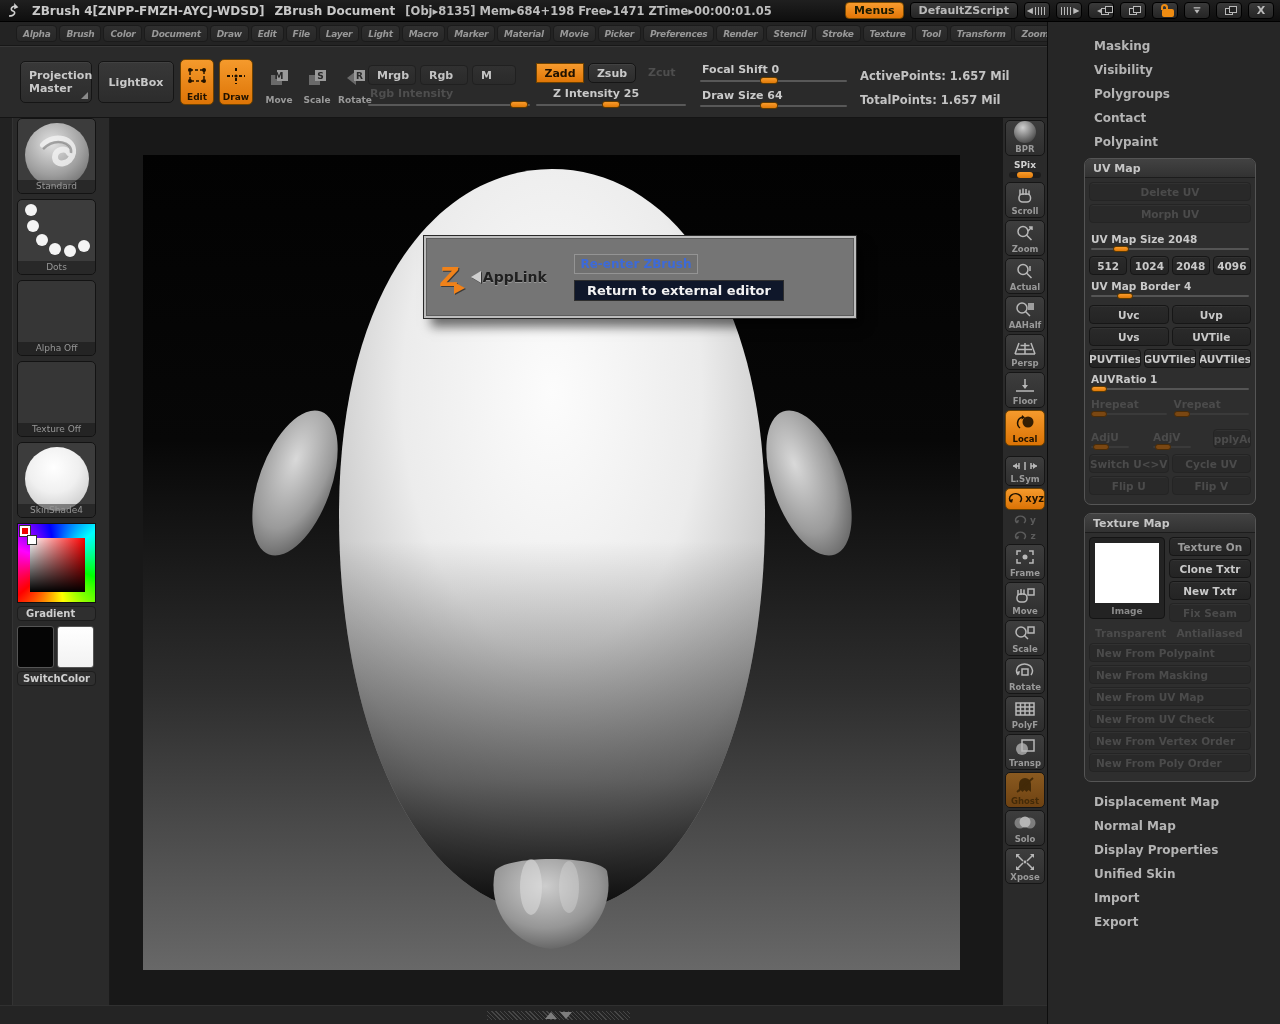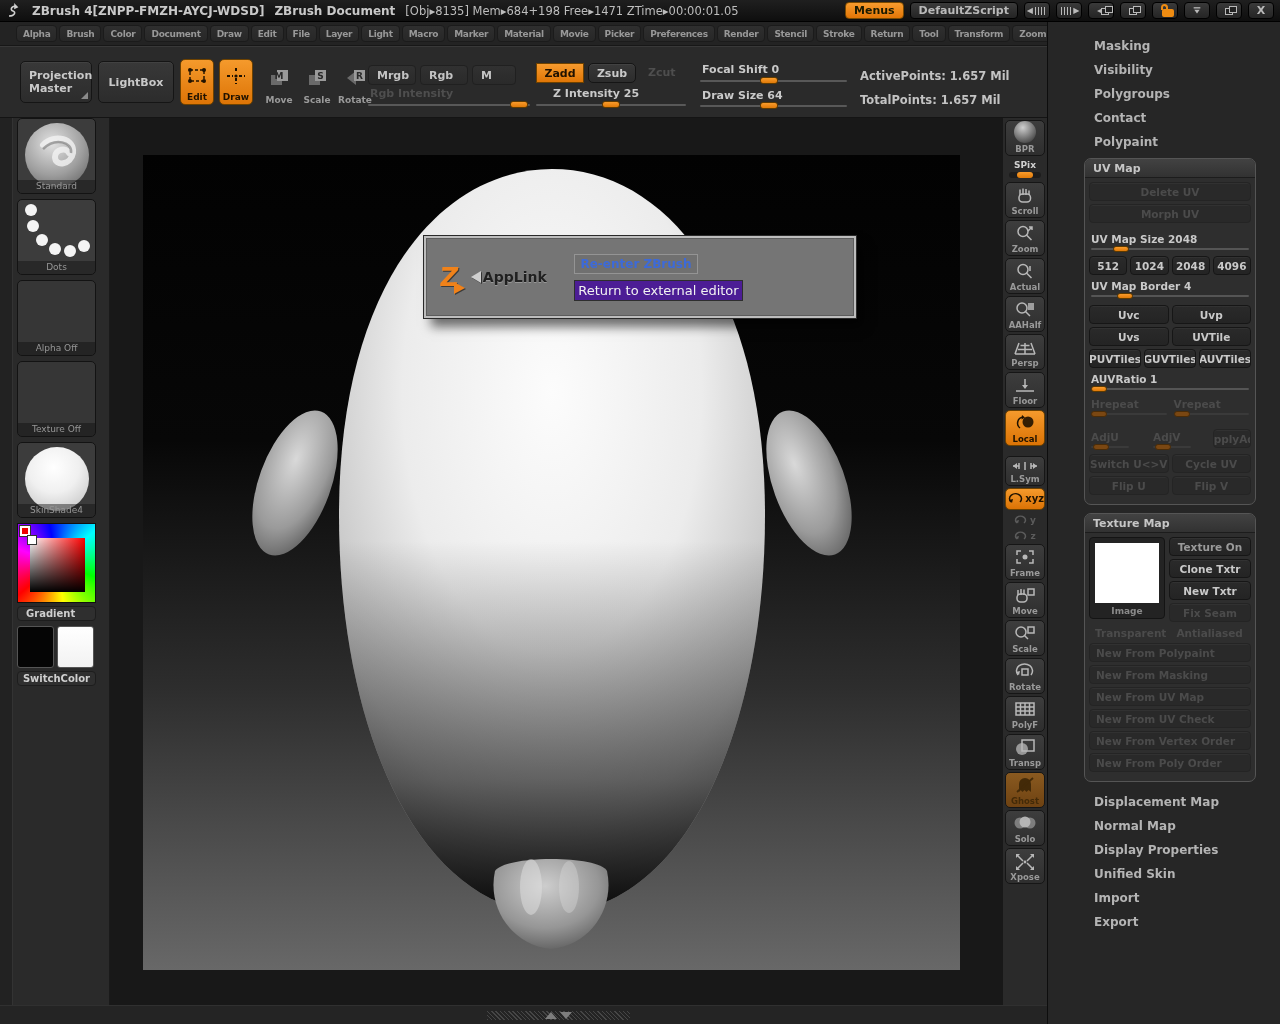--- a/index.html
+++ b/index.html
@@ -6,42 +6,42 @@
   body{width:1280px;height:1024px;position:relative;overflow:hidden;
        font-family:"DejaVu Sans",sans-serif;color:#c6c6c6;}
   *{box-sizing:border-box;}
 
   
   .titlebar{position:absolute;left:0;top:0;width:1280px;height:22px;
     background:linear-gradient(#1f1f1f,#0e0e0e);border-bottom:1px solid #000;
     display:flex;align-items:center;gap:10px;padding:0 6px;}
   .tb-logo{width:16px;height:16px;flex:0 0 auto;}
   .tb-text{font-size:12px;font-weight:bold;color:#c9c9c9;white-space:nowrap;}
-  .tb-stats{font-size:11.5px;font-weight:normal;color:#bdbdbd;white-space:nowrap;}
+  .tb-stats{font-size:11.5px;font-weight:bold;color:#bdbdbd;white-space:nowrap;}
   .tb-right{margin-left:auto;display:flex;align-items:center;gap:6px;}
   .tb-btn{height:17px;border-radius:4px;border:1px solid #000;
     background:linear-gradient(#3a3a3a,#242424);color:#b9b9b9;
     font-size:11px;font-weight:bold;display:flex;align-items:center;
     justify-content:center;padding:0 8px;cursor:default;}
   .tb-btn.orange{background:linear-gradient(#f79b2e,#e27607);color:#1a1a00;border-color:#7a4a00;}
   .tb-ico{width:26px;}
   .bars{display:inline-flex;gap:1.5px;margin:0 2px;}
   .bars i{display:block;width:1.5px;height:8px;background:#b9b9b9;}
   .tri{font-size:8px;line-height:8px;color:#b9b9b9;}
   .sq2{position:relative;width:12px;height:10px;}
   .sq2 b,.sq2 u{position:absolute;width:8px;height:7px;border:1.5px solid #b9b9b9;background:#222;}
   .sq2 b{left:0;top:2px;} .sq2 u{left:4px;top:0;}
   .lockwrap{position:relative;width:14px;height:13px;}
   .lock-body{position:absolute;left:1px;bottom:0;width:12px;height:8px;background:#ef8c12;border-radius:2px;}
   .lock-shackle{position:absolute;left:0px;top:0;width:7px;height:6px;border:2px solid #ef8c12;border-bottom:none;border-radius:4px 4px 0 0;}
 
   
   .menubar{position:absolute;left:0;top:22px;width:1047px;height:24px;background:#232323;
     display:flex;align-items:center;gap:2px;padding:0 0 0 16px;overflow:hidden;
-    border-bottom:1px solid #171717;}
+    border-bottom:1px solid #171717;font-style:italic;}
   .menu-item{flex:0 0 auto;height:17px;line-height:15px;padding:1px 6px;border-radius:4px;
     background:linear-gradient(#2f2f2f,#272727);border:1px solid #1b1b1b;
     color:#989898;font-size:9px;font-weight:bold;letter-spacing:-0.3px;}
 
   
   .shelf{position:absolute;left:0;top:46px;width:1047px;height:72px;background:#2a2a2a;
     border-top:1px solid #383838;border-bottom:1px solid #141414;}
   .btn{background:linear-gradient(#383838,#2c2c2c);border:1px solid #151515;border-radius:5px;
     color:#c9c9c9;font-weight:bold;box-shadow:0 1px 0 rgba(255,255,255,.05) inset;}
   .pm-btn{position:absolute;left:20px;top:14px;width:72px;height:42px;font-size:11px;
@@ -118,22 +118,22 @@
   .al-zarrow{width:0;height:0;border-top:6px solid transparent;border-bottom:6px solid transparent;
     border-left:11px solid #f0821a;position:absolute;left:14px;top:16px;
     filter:drop-shadow(1px 1px 0 #3a3a3a);}
   .al-garrow{width:0;height:0;border-top:6px solid transparent;border-bottom:6px solid transparent;
     border-right:10px solid #cfcfcf;margin-left:10px;filter:drop-shadow(1px 1px 0 #333);}
   .al-name{font-size:14px;font-weight:bold;color:#202020;text-shadow:0 1px 0 rgba(255,255,255,.25);}
   .al-col{display:flex;flex-direction:column;gap:6px;}
   .al-field{width:124px;height:20px;border:1px solid #949494;background:rgba(0,0,0,0.04);
     color:#3d6ad8;font-size:12px;font-weight:bold;display:flex;align-items:center;
     justify-content:center;}
-  .al-return{width:169px;height:21px;border:1px solid #2e2e2e;background:#4c1d95;
-    color:#f2f2f2;font-size:13px;display:flex;align-items:center;justify-content:center;}
+  .al-return{width:210px;height:21px;border:1px solid #2e2e2e;background:#0f172a;
+    color:#f2f2f2;font-size:13px;display:flex;align-items:center;justify-content:center;font-weight:bold;}
 
   
   .right-shelf{position:absolute;left:1003px;top:118px;width:44px;height:887px;background:#2a2a2a;
     display:flex;flex-direction:column;align-items:center;padding-top:2px;}
   .rs-btn{width:40px;border-radius:5px;background:linear-gradient(#3d3d3d,#2e2e2e);
     border:1px solid #161616;margin-bottom:2px;display:flex;flex-direction:column;
     align-items:center;justify-content:flex-end;color:#b8b8b8;height:36px;padding-bottom:1px;}
   .rs-btn .rs-label{font-size:8.5px;font-weight:bold;color:#9a9a9a;line-height:10px;}
   .rs-btn .rs-icon{flex:1;display:flex;align-items:center;justify-content:center;color:#b8b8b8;}
   .rs-btn.active{background:linear-gradient(#f59a2c,#db7305);border-color:#6e4200;}
@@ -277,21 +277,21 @@
     <div class="menu-item">Light</div>
     <div class="menu-item">Macro</div>
     <div class="menu-item">Marker</div>
     <div class="menu-item">Material</div>
     <div class="menu-item">Movie</div>
     <div class="menu-item">Picker</div>
     <div class="menu-item">Preferences</div>
     <div class="menu-item">Render</div>
     <div class="menu-item">Stencil</div>
     <div class="menu-item">Stroke</div>
-    <div class="menu-item">Return</div>
+    <div class="menu-item">Texture</div>
     <div class="menu-item">Tool</div>
     <div class="menu-item">Transform</div>
     <div class="menu-item">Zoom</div>
   </nav>
 
 <div class="shelf">
   <div class="btn pm-btn">
     <span>Projection Master</span>
     <span class="pm-corner"></span>
   </div>

